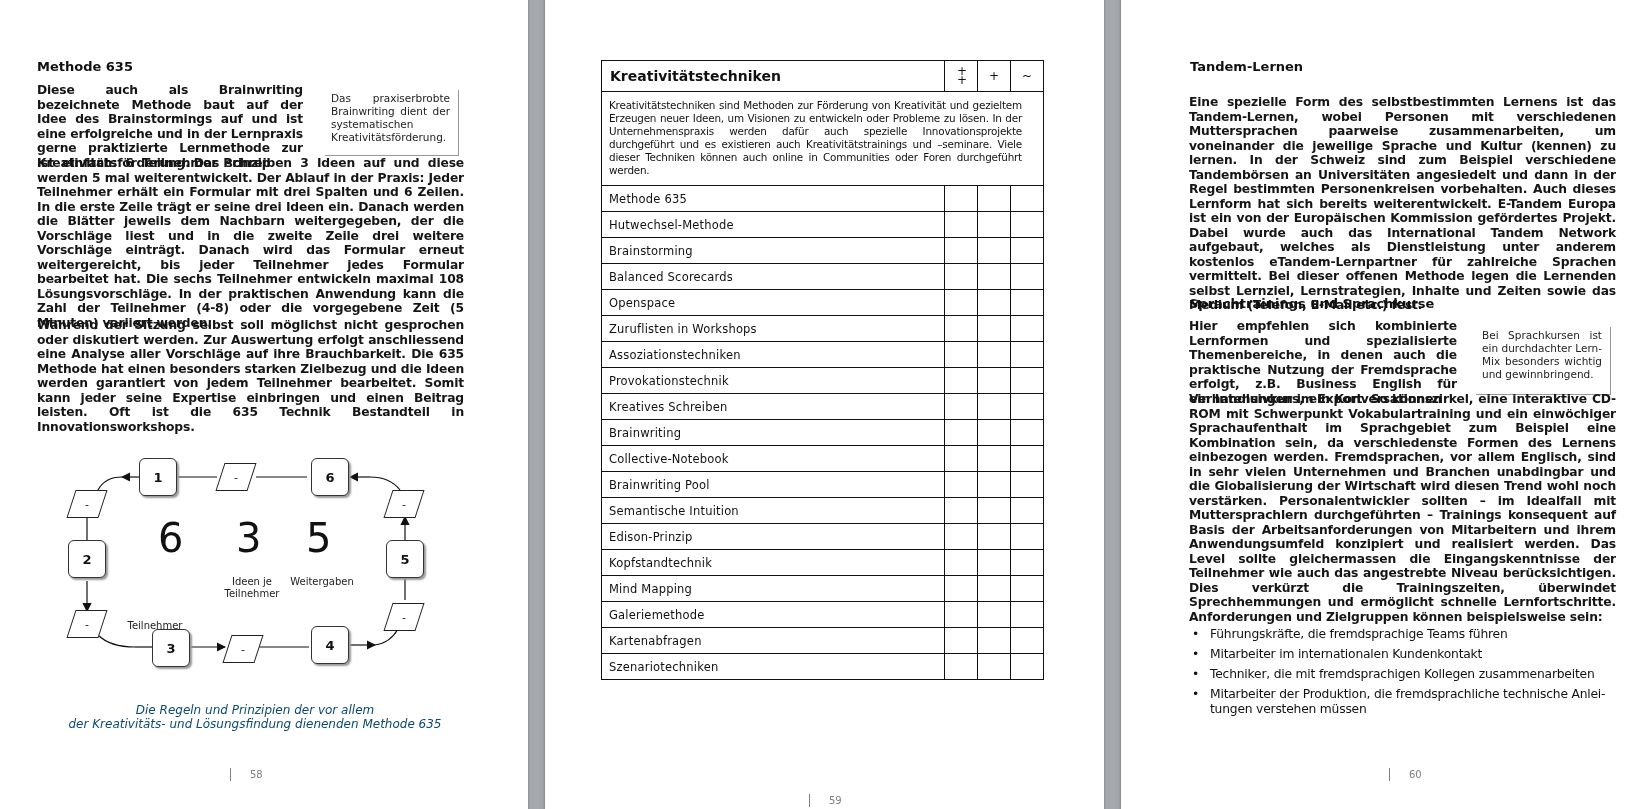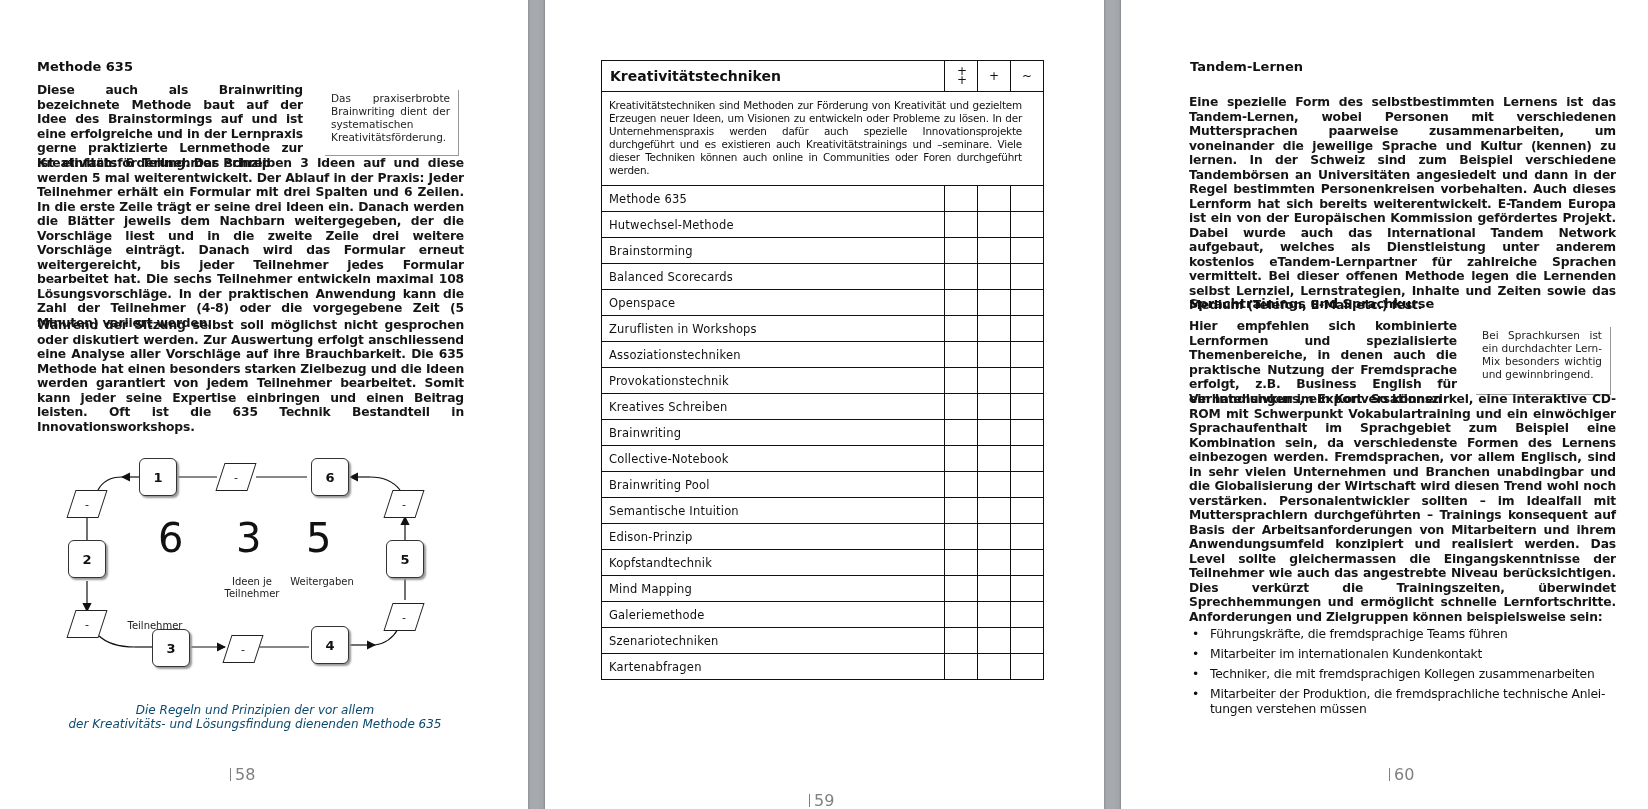--- a/index.html
+++ b/index.html
@@ -22,22 +22,22 @@
     position: absolute; font-size: 12.3px; line-height: 14.5px; text-align: justify;
     color: #151515; letter-spacing: -0.15px;
   }
   .para p { margin: 0; font-weight: bold; }
   .sidenote {
     position: absolute; font-size: 10.5px; line-height: 13px; color: #222;
     border-right: 1px solid #999; border-bottom: 1px solid #999;
     padding: 2px 8px 6px 6px; box-sizing: border-box; text-align: justify; margin-top: 12px;
   }
   .pagenum {
-    position: absolute; font-size: 16px; color: #808080;
-    border-left: 1px solid #808080; padding-left: 4px; line-height: 13px;
+    position: absolute; font-size: 10px; color: #808080;
+    border-left: 1px solid #808080; padding-left: 19px; line-height: 13px;
   }
   
   .diagram { position: absolute; left: 60px; top: 445px; width: 370px; height: 240px; }
   .node {
     position: absolute; width: 38px; height: 38px; border: 1.5px solid #333;
     border-radius: 6px; background: #fff; box-shadow: 2px 2px 2px #999;
     display: flex; align-items: center; justify-content: center;
     font-weight: bold; font-size: 13px; box-sizing: border-box;
   }
   .para-shape {
@@ -295,27 +295,27 @@
         <td class="sym"></td>
         <td class="sym"></td>
       </tr>
       <tr class="row">
         <td class="name">Galeriemethode</td>
         <td class="sym"></td>
         <td class="sym"></td>
         <td class="sym"></td>
       </tr>
       <tr class="row">
+        <td class="name">Kartenabfragen</td>
+        <td class="sym"></td>
+        <td class="sym"></td>
+        <td class="sym"></td>
+      </tr>
+      <tr class="row">
         <td class="name">Szenariotechniken</td>
-        <td class="sym"></td>
-        <td class="sym"></td>
-        <td class="sym"></td>
-      </tr>
-      <tr class="row">
-        <td class="name">Kartenabfragen</td>
         <td class="sym"></td>
         <td class="sym"></td>
         <td class="sym"></td>
       </tr>
     </tbody>
 </table>
 
 <div class="pagenum" style="left:809px; top:794px;">59</div>
 
 <div class="sep" style="left:1104px;"></div>

